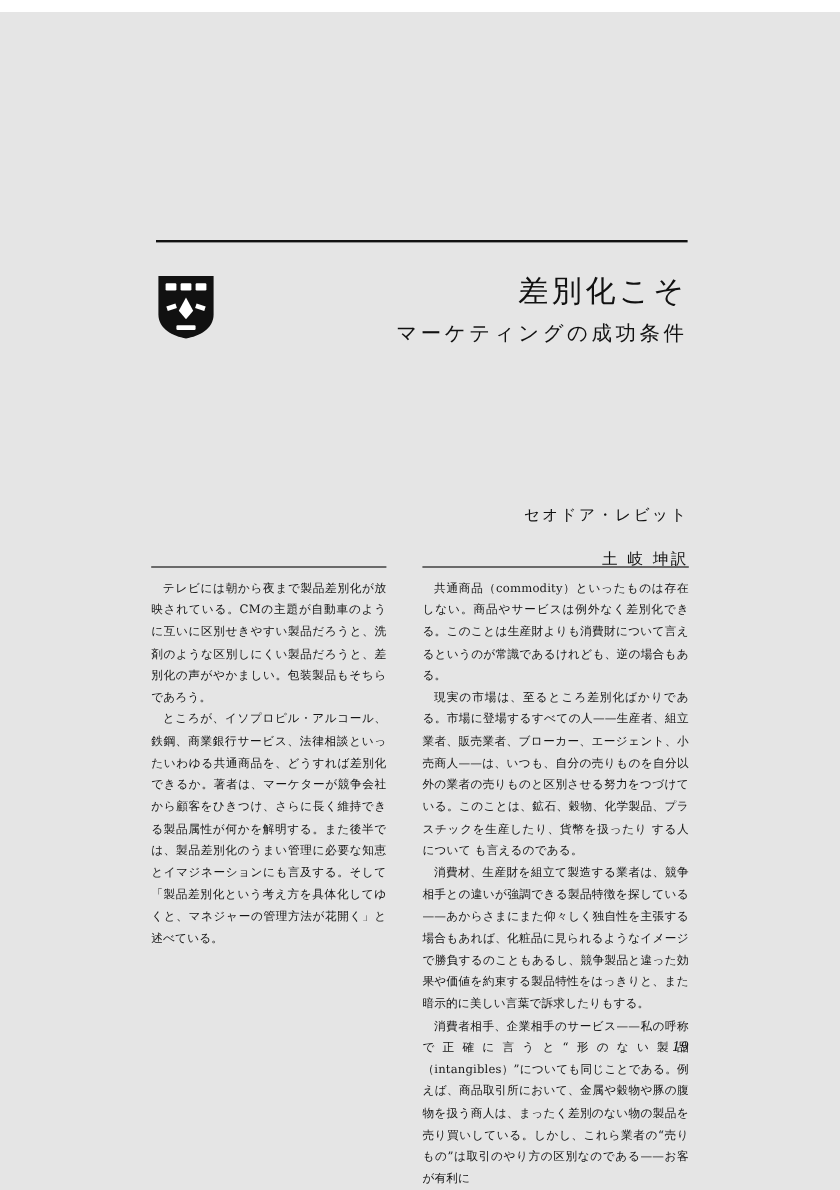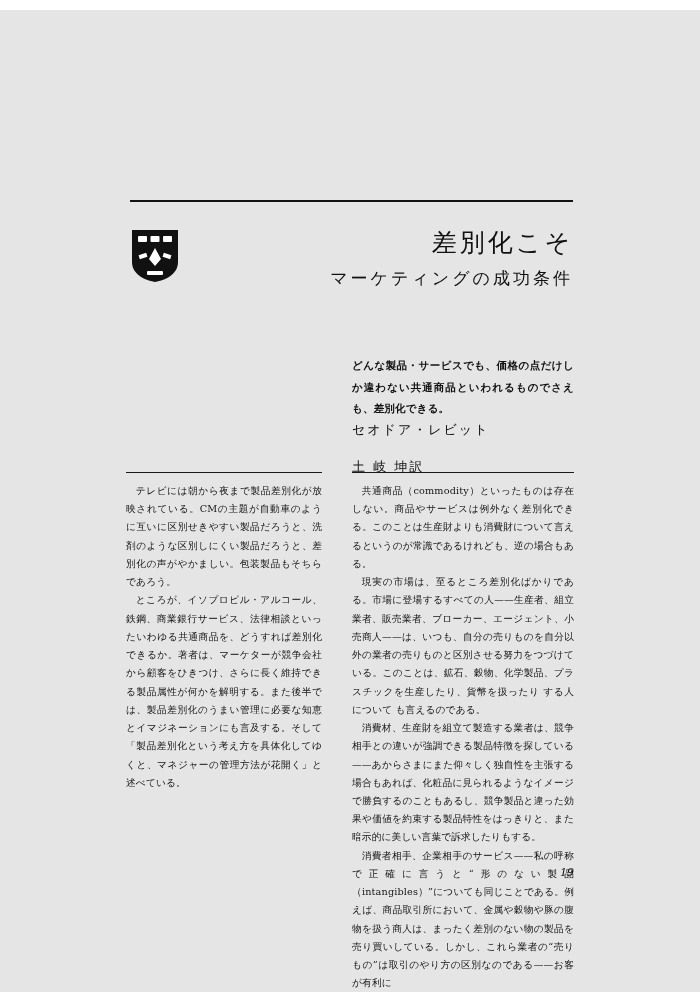--- a/index.html
+++ b/index.html
@@ -82,21 +82,21 @@
     text-align: justify;
   }
 
   
   .byline {
     position: absolute;
     left: 352px;
     top: 408px;
     width: 222px;
     font-family: "DejaVu Serif", serif;
-    text-align: left;
+    text-align: right;
     color: #111;
   }
   .byline .author {
     font-size: 13px;
     letter-spacing: 2px;
     line-height: 1.9;
   }
   .byline .translator {
     font-size: 13px;
     letter-spacing: 2px;
@@ -164,21 +164,20 @@
         <rect x="17" y="43" width="16" height="4" rx="1"></rect>
       </g>
     </svg>
   </div>
 
   <div class="title-block">
     <div class="title-line1">差別化こそ</div>
     <div class="title-line2">マーケティングの成功条件</div>
   </div>
 
-  <div class="lede">どんな製品・サービスでも、価格の点だけしか違わない共通商品といわれるものでさえも、差別化できる。</div>
 
   <div class="byline">
     <div class="author">セオドア・レビット</div>
     <div class="translator">土 岐  坤訳</div>
   </div>
 
   <div class="col-rule left"></div>
   <div class="col-rule right"></div>
 
   <div class="col col-right">

